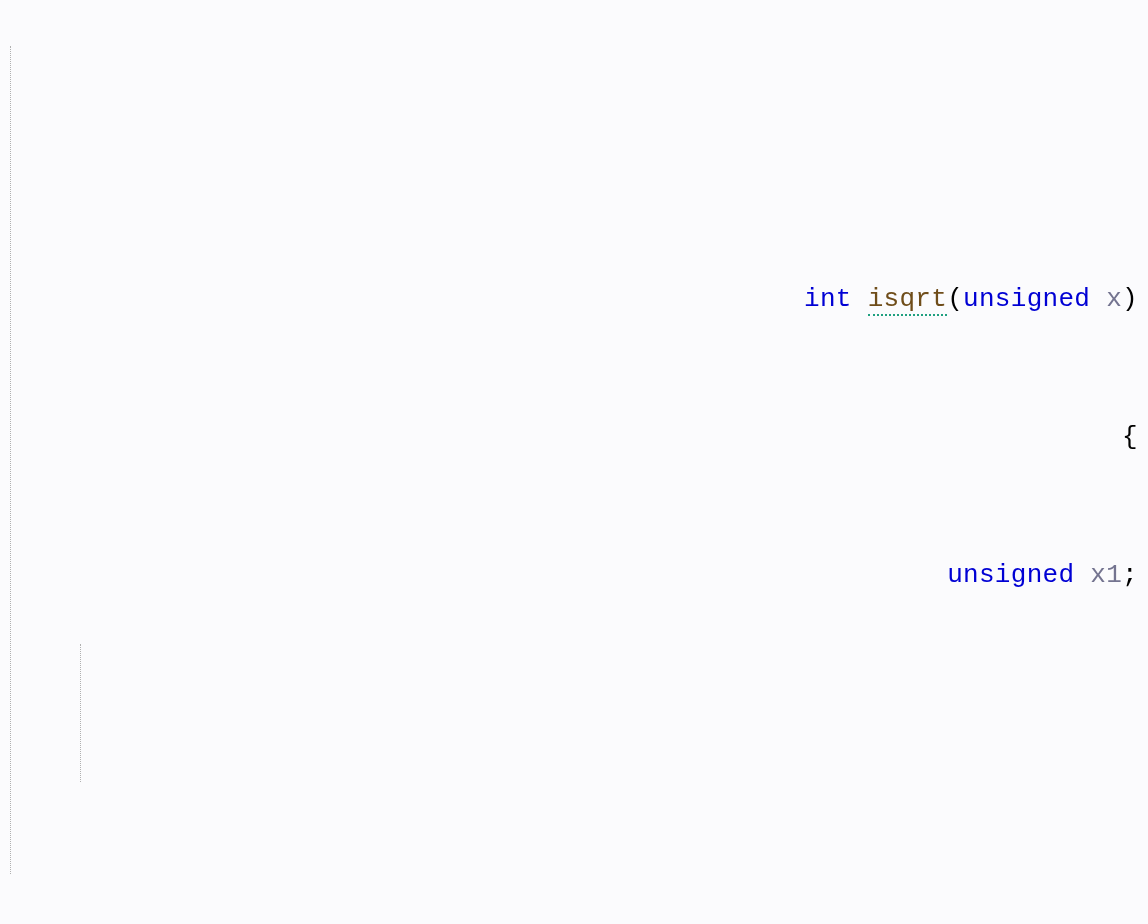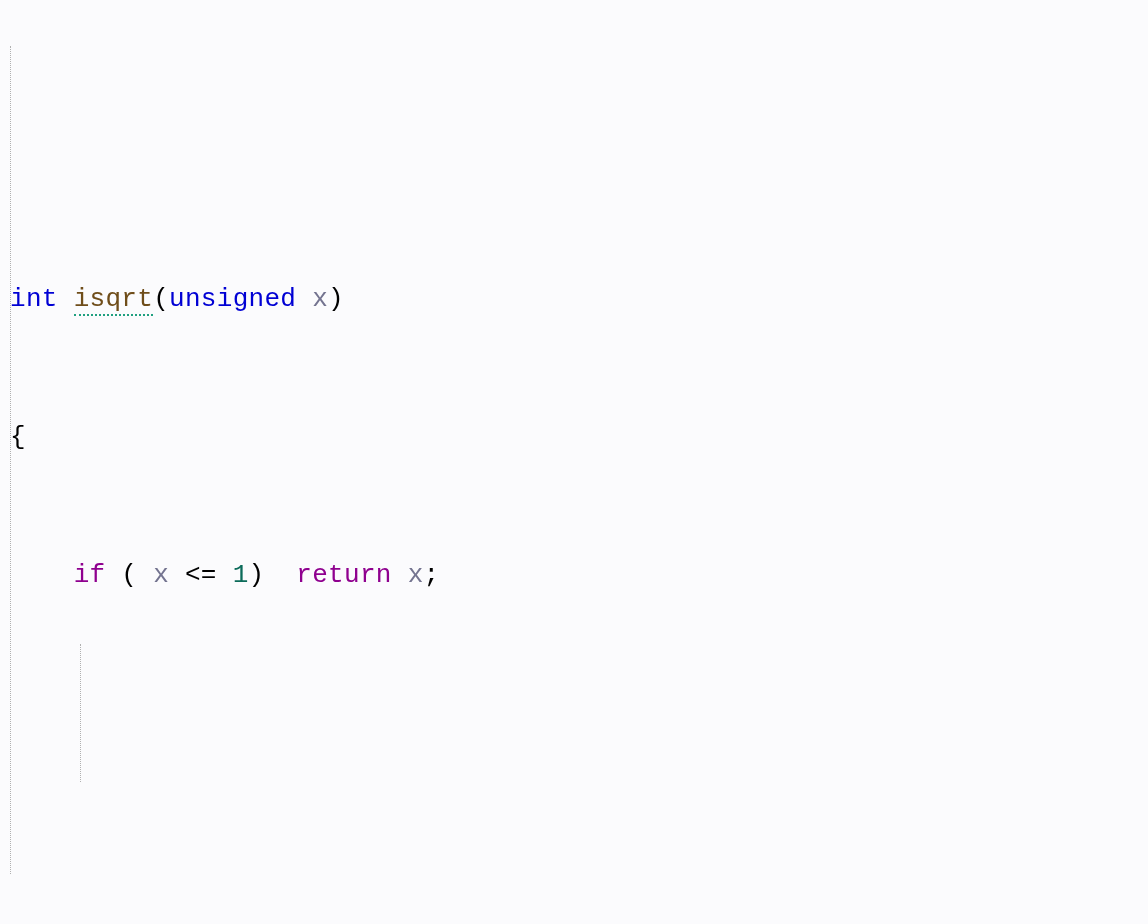--- a/index.html
+++ b/index.html
@@ -15,20 +15,21 @@
   }
   .code-area {
     position: relative;
     padding: 0 10px;
     white-space: pre;
     letter-spacing: 0.3px;
   }
   .line {
     position: relative;
     height: 46px;
+    text-align: right;
   }
   .k  { color: #0000d4; font-weight: 500; }   
   .ctl{ color: #8f008f; }                      
   .fn { color: #6f4d1a; border-bottom: 2px dotted #20a080; }  
   .var{ color: #747490; }                      
   .num{ color: #0c6b5a; }                      
   .p  { color: #000000; }                      
   .guide {
     position: absolute;
     left: 10px;
@@ -60,21 +61,21 @@
 </head>
 <body>
 
 <div class="code-area">
   <div class="hl-line"></div>
   <div class="guide"></div>
   <div class="guide2"></div>
 
   <div class="line"><span class="k">int</span> <span class="fn">isqrt</span><span class="p">(</span><span class="k">unsigned</span><span> </span><span class="var">x</span><span class="p">)</span></div>
   <div class="line"><span class="p">{</span></div>
-  <div class="line">    <span class="ctl">if</span><span class="p"> ( </span><span class="var">x</span><span class="p"> &lt;= </span><span class="num">1</span><span class="p">)  </span><span class="ctl">return</span><span> </span><span class="var">x</span><span class="p">;</span></div>
+  <div class="line">    <span class="k">unsigned</span><span class="var"> x1</span><span class="p">;</span></div>
   
   
   
   
   
   
   
   
   
   

